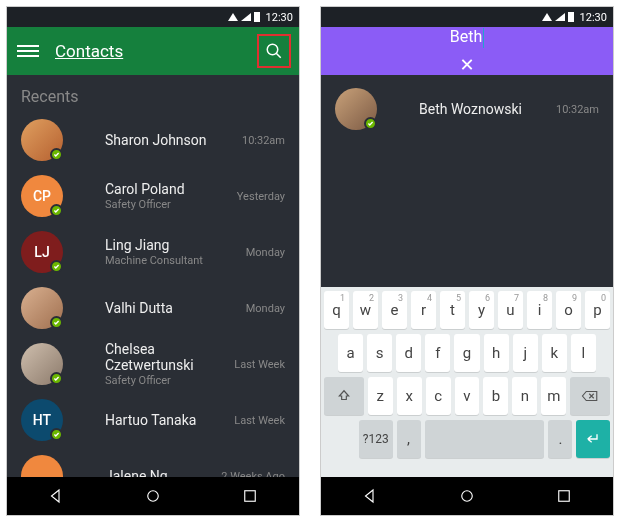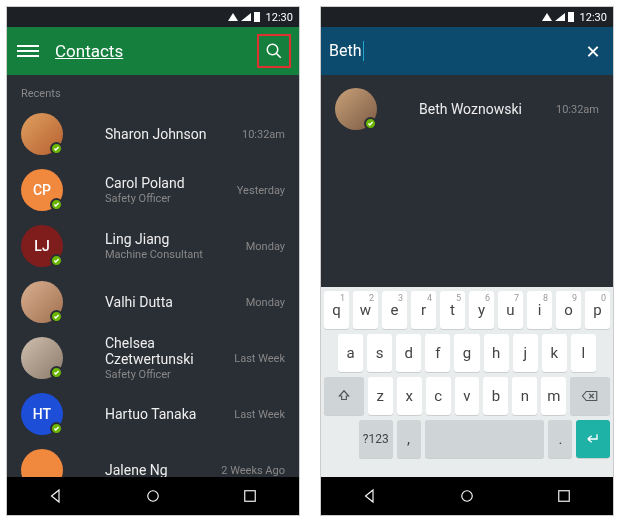--- a/index.html
+++ b/index.html
@@ -6,52 +6,52 @@
   body { background: #fff; display:flex; gap:20px; padding:6px; }
   .phone { width:344px; height:510px; border:1px solid #ccc; background:#2a2e35; position:relative; overflow:hidden; display:flex; flex-direction:column; }
   .statusbar { height:20px; background:#1d2126; color:#fff; display:flex; justify-content:flex-end; align-items:center; font-size:11px; padding:0 6px; gap:2px;}
   .appbar { height:48px; background:#15803d; display:flex; align-items:center; padding:0 10px; color:#fff;text-decoration:underline; }
   .hamburger { width:22px; display:flex; flex-direction:column; gap:3px; cursor:pointer;}
   .hamburger span { height:2px; background:#fff; display:block;}
   .app-title { margin-left:16px; font-size:17px; flex:1; font-weight:400;}
   .search-highlight { border:2px solid #e03030; width:34px; height:34px; display:flex; align-items:center; justify-content:center; margin-right:-2px;}
   .search-icon-svg { width:18px; height:18px; stroke:#fff; fill:none; stroke-width:2; }
   .content { flex:1; overflow:hidden; background:#2a2e35; }
-  .section-label { color:#888; font-size:11px; padding:12px 14px 6px; }
+  .section-label { color:#888; font-size:16px; padding:12px 14px 6px; }
   .row { display:flex; align-items:center; padding:8px 14px; height:56px;gap:28px; }
   .avatar-wrap { position:relative; width:42px; height:42px; margin-right:14px; flex-shrink:0;}
   .avatar { width:42px; height:42px; border-radius:50%; display:flex; align-items:center; justify-content:center; color:#fff; font-size:14px; font-weight:500; overflow:hidden;}
   .presence { position:absolute; bottom:0; right:0; width:13px; height:13px; border-radius:50%; background:#6bb700; border:2px solid #2a2e35; }
   .presence svg { width:7px; height:7px; stroke:#fff; fill:none; stroke-width:2; position:absolute; top:1px; left:1px;}
   .row-main { flex:1; min-width:0; }
   .row-name { color:#eee; font-size:14px; }
   .row-sub { color:#888; font-size:11px; margin-top:1px;}
   .row-time { color:#888; font-size:11px; margin-left:6px;}
   .navbar { height:38px; background:#000; display:flex; align-items:center; justify-content:space-around; }
   .navbtn { width:18px; height:18px; display:flex; align-items:center; justify-content:center;}
   .navbtn svg { stroke:#fff; fill:none; stroke-width:1.5; }
   
-  .search-input-bar { height:48px; background:#0c4a6e; display:flex; align-items:center; padding:0 8px; }
+  .search-input-bar { height:48px; background:#8b5cf6; display:flex; align-items:center; padding:0 8px;flex-direction:column; }
   .cursor { width:1px; height:20px; background:#22a5ce; display:inline-block; vertical-align:middle; margin-left:1px;}
   .close-x { color:#fff; font-size:18px; cursor:pointer; width:24px; text-align:center;}
   .kb { background:#e8eced; height:190px; display:flex; flex-direction:column; padding:4px 3px; gap:5px; color:#555;}
   .kb-row { display:flex; gap:4px; justify-content:center;}
   .key { background:#fff; border-radius:3px; height:38px; flex:1; display:flex; align-items:center; justify-content:center; font-size:15px; position:relative; color:#444; box-shadow:0 1px 0 rgba(0,0,0,0.12);}
   .key .alt { position:absolute; top:2px; right:4px; font-size:9px; color:#999;}
   .key.shift, .key.bksp { flex:1.4; background:#cfd4d6;}
   .key.sym { flex:1.4; background:#cfd4d6; font-size:12px;margin-left:35px;}
   .key.comma, .key.dot { flex:1; background:#cfd4d6;}
   .key.space { flex:5; background:#cfd4d6;}
   .key.enter { flex:1.4; background:#1eb1a6; color:#fff;}
   .avatar.img1 { background: linear-gradient(135deg,#e0a060,#b56030);}
   .avatar.img2 { background:#f0883e;}
   .avatar.img3 { background:#7f1d1d;}
   .avatar.img4 { background: linear-gradient(135deg,#d9b090,#a07050);}
   .avatar.img5 { background: linear-gradient(135deg,#cfbfae,#8c7a6b);}
-  .avatar.img6 { background:#1d4ed8;text-align:right;}
+  .avatar.img6 { background:#0c4a6e;text-align:right;}
   .avatar.img7 { background:#f0883e;}
   .avatar.imgR { background: linear-gradient(135deg,#c9a27a,#7c5a44);}
   .status-tri { width:0; height:0; border-left:5px solid transparent; border-right:5px solid transparent; border-bottom:8px solid #fff; margin-right:1px;}
   .status-net { width:0; height:0; border-right:10px solid #fff; border-bottom:8px solid transparent; transform:scaleY(-1); margin-right:1px;}
   .status-batt { width:6px; height:10px; background:#fff; margin-right:4px;}
 </style>
 </head>
 <body>
 
 <div class="phone">

